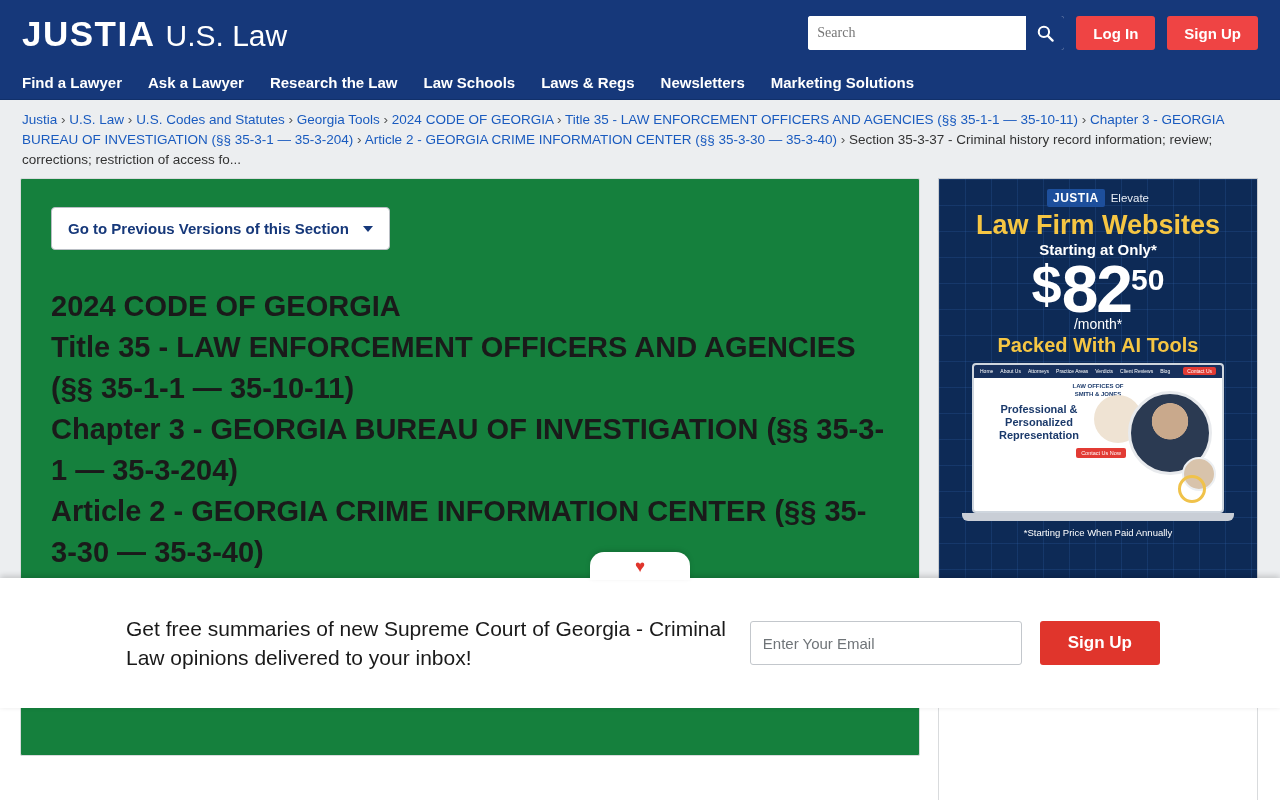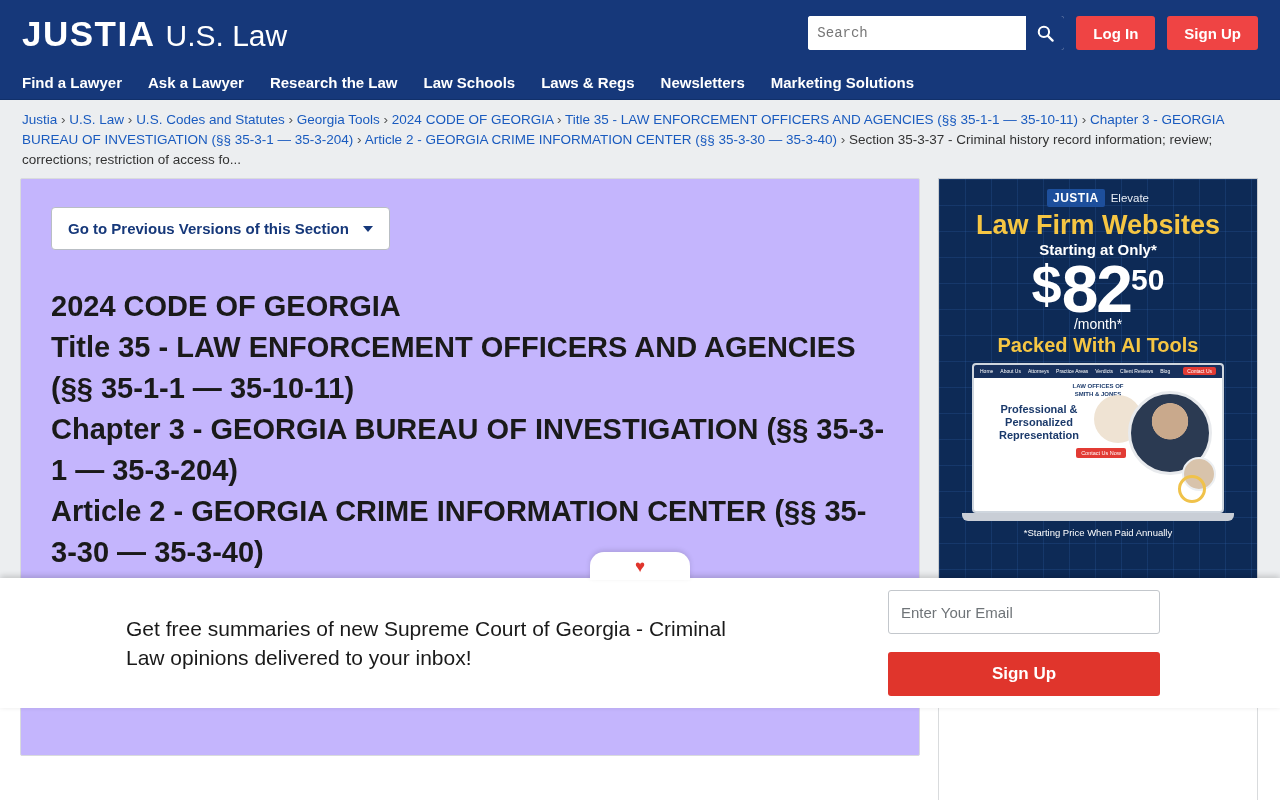--- a/index.html
+++ b/index.html
@@ -49,21 +49,21 @@
     border-radius: 3px;
     overflow: hidden;
   }
   .search-input {
     border: 0;
     outline: none;
     flex: 1;
     padding: 0 9px;
     font-size: 14px;
     color: #a16207;
-    font-family: Liberation Mono, monospace;
+    font-family: Liberation Serif, serif;
   }
   .search-input::placeholder { color: #777; }
   .search-btn {
     width: 38px;
     background: #16387a;
     border: 0;
     display: flex;
     align-items: center;
     justify-content: center;
     cursor: pointer;
@@ -112,21 +112,21 @@
 
   
   .content-row {
     display: flex;
     gap: 18px;
     padding: 0 20px;
     align-items: flex-start;
   }
   .main-card {
     width: 900px;
-    background: #c4b5fd;
+    background: #15803d;
     border: 1px solid #d9dbdd;
     border-radius: 2px;
     padding: 28px 30px 40px 30px;
     min-height: 520px;
   }
   .versions-btn {
     display: inline-flex;
     align-items: center;
     gap: 14px;
     border: 1px solid #b9bec4;
@@ -251,21 +251,21 @@
     border-radius: 14px 14px 0 0;
     box-shadow: 0 -2px 5px rgba(0,0,0,0.12);
     display: flex; align-items: center; justify-content: center;
     cursor: pointer;
   }
   .nl-heart { color: #e0352c; font-size: 17px; line-height: 1; }
   .nl-text {
     font-size: 21px; font-weight: normal; color: #1a1a1a; line-height: 29px;
     max-width: 600px;
   }
-  .nl-form { margin-left: auto; display: flex; gap: 18px; flex-direction: column; }
+  .nl-form { margin-left: auto; display: flex; gap: 18px; }
   .nl-input {
     width: 272px; height: 44px;
     border: 1px solid #c3c7cc; border-radius: 3px;
     padding: 0 12px; font-size: 15px; color: #555; outline: none;
     font-family: "Liberation Sans", sans-serif;
   }
   .nl-input::placeholder { color: #6f7478; }
   .nl-signup {
     background: #e0352c; color: #fff; border: 0; border-radius: 3px;
     height: 44px; padding: 0 28px; font-size: 17px; font-weight: bold; cursor: pointer;

